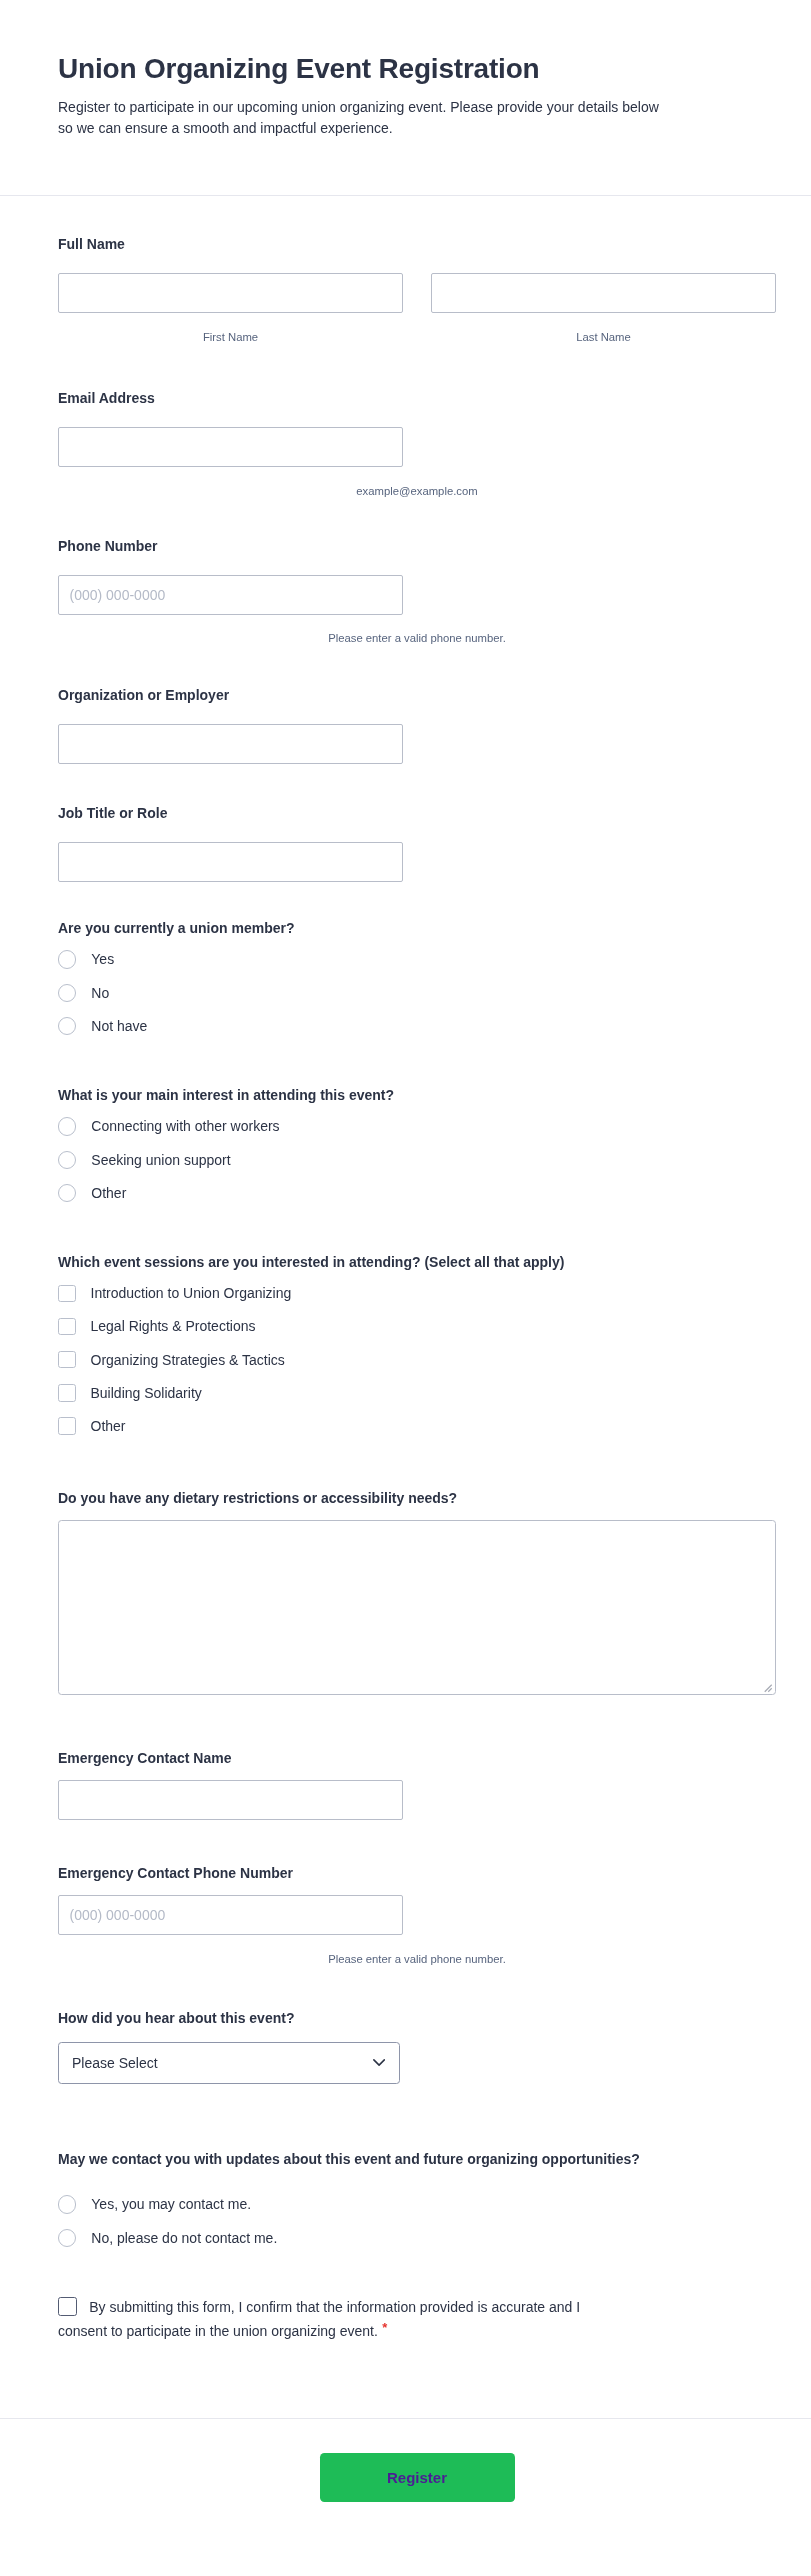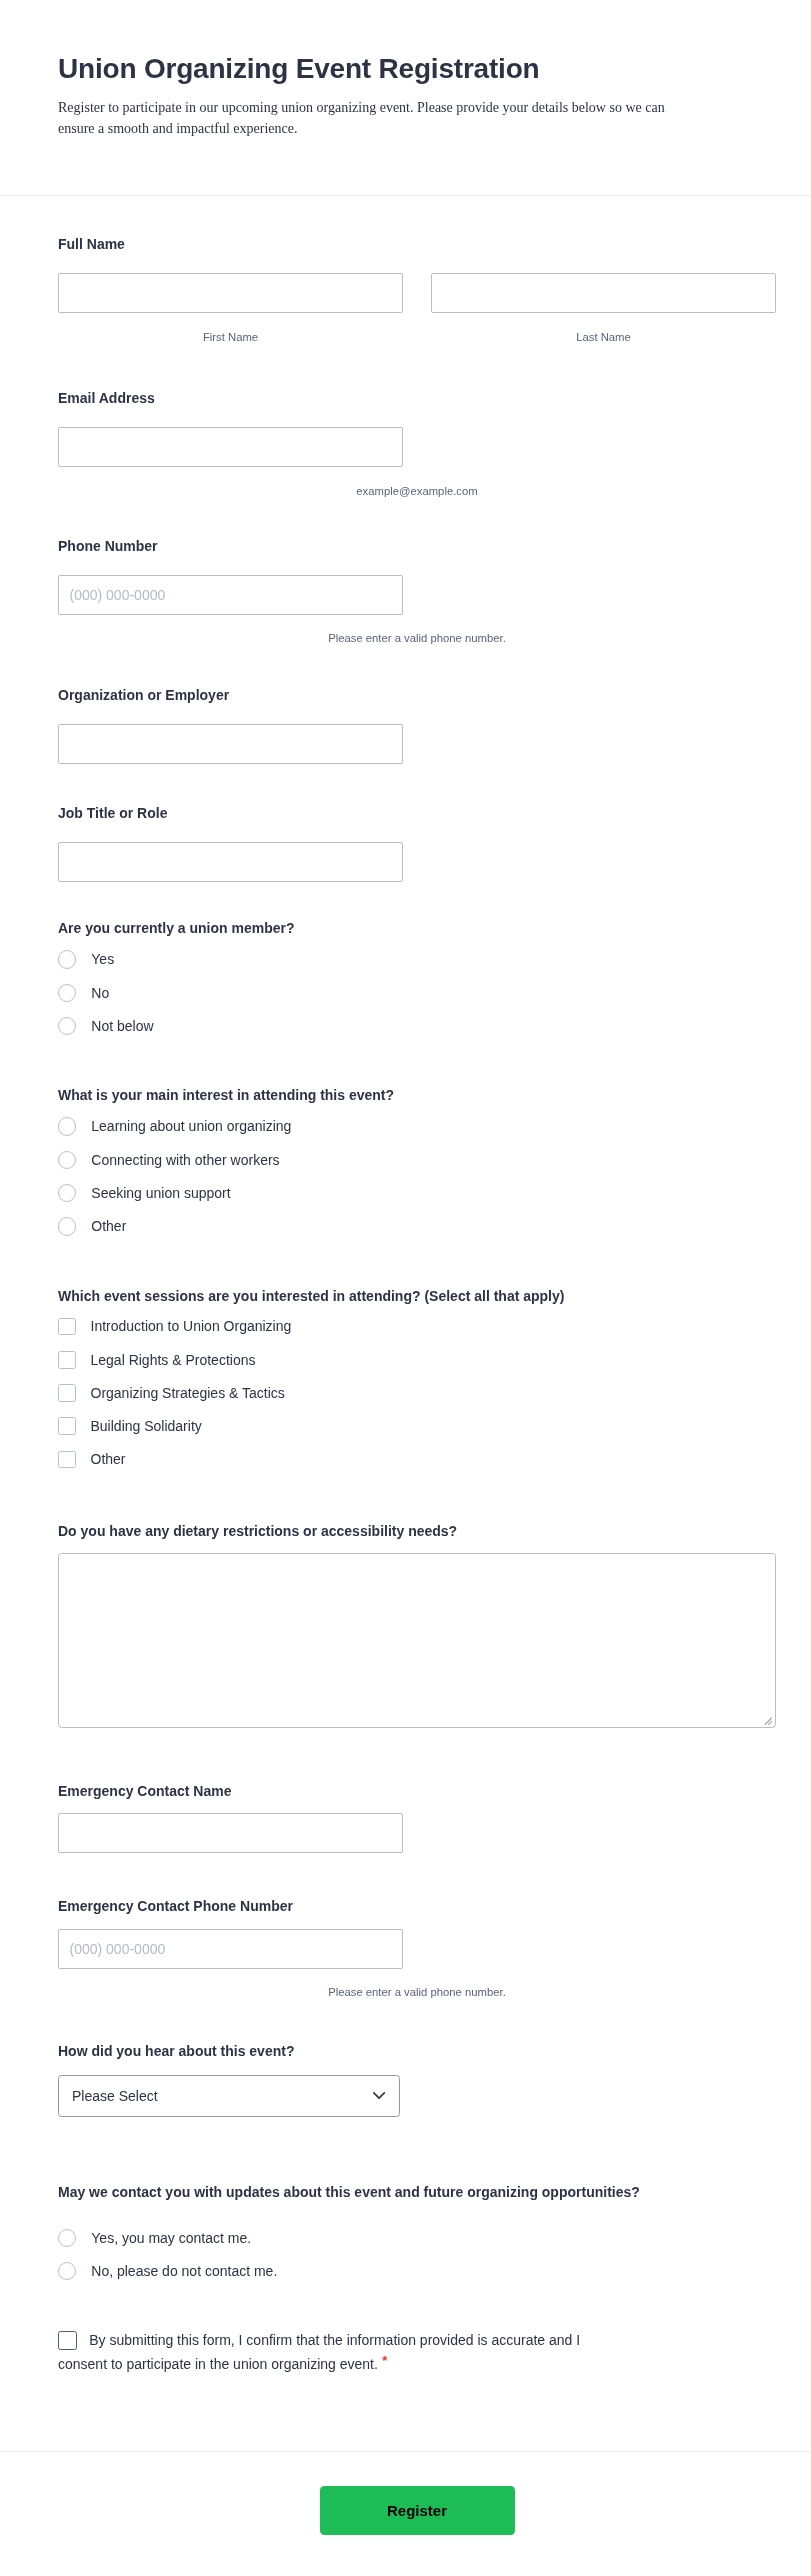--- a/index.html
+++ b/index.html
@@ -3,21 +3,21 @@
 <meta charset="utf-8">
 <style>
   * { margin:0; padding:0; box-sizing:border-box; }
   html,body { background:#ffffff; }
   body { font-family:"Liberation Sans","DejaVu Sans",sans-serif; color:#2c3345; }
   .page { width:812px; height:2576px; background:#fff; overflow:hidden; position:relative; }
 
   
   .header { padding:51px 36px 0 58px; }
   .page-title { font-size:28px; font-weight:700; color:#2c3345; line-height:1.25; letter-spacing:-0.2px; }
-  .page-subtitle { margin-top:10.5px; font-size:14px; line-height:21px; color:#2c3345; max-width:611px; font-weight:400;font-family:Liberation Serif, serif; }
+  .page-subtitle { margin-top:10.5px; font-size:14px; line-height:21px; color:#2c3345; max-width:611px; font-weight:400; }
   .divider { width:812px; height:0.9px; background:#e6e7ee; }
   .divider-top { margin-top:56px; }
   .divider-bottom { margin-top:75px; }
 
   
   .form-body { padding:40px 36px 0 58px; }
   .question { }
   .q-label { font-size:14px; font-weight:600; color:#2c3345; line-height:19px; max-width:650px; }
   .control-gap { margin-top:19px; }
 
@@ -55,21 +55,21 @@
 
   
   .consent { max-width:558px; font-size:14px; line-height:23.6px; color:#2c3345; }
   .consent-box { display:inline-block; width:19px; height:19px; border:1.7px solid #545c73; border-radius:2.6px; background:#fff;
                  vertical-align:-4.4px; margin-right:12.2px; }
   .asterisk { color:#e5342e; font-weight:700; font-size:13px; position:relative; top:-3.5px; margin-left:4.4px; }
 
   
   .footer { padding:34px 36px 0 58px; }
   .btn-wrap { width:718px; display:flex; justify-content:center; }
-  .register-btn { width:195px; height:49px; background:#1ebc57; color:#000000; border:none; border-radius:4.4px;
+  .register-btn { width:195px; height:49px; background:#1ebc57; color:#4c1d95; border:none; border-radius:4.4px;
                   font:600 15px "Liberation Sans","DejaVu Sans",sans-serif; cursor:pointer; }
 
   
   .q2  { margin-top:44px; }
   .q3  { margin-top:38px; }
   .q4  { margin-top:40px; }
   .q5  { margin-top:40px; }
   .q6  { margin-top:37px; }
   .q7  { margin-top:51px; }
   .q8  { margin-top:51px; }
@@ -139,32 +139,28 @@
         <div class="opt-row">
           <span class="radio-circle"></span>
           <span class="opt-text">Yes</span>
         </div>
         <div class="opt-row">
           <span class="radio-circle"></span>
           <span class="opt-text">No</span>
         </div>
         <div class="opt-row">
           <span class="radio-circle"></span>
-          <span class="opt-text">Not below</span>
+          <span class="opt-text">Not have</span>
         </div>
       </div>
     </div>
 
     <div class="question q7">
       <div class="q-label">What is your main interest in attending this event?</div>
       <div class="opt-group">
-        <div class="opt-row">
-          <span class="radio-circle"></span>
-          <span class="opt-text">Learning about union organizing</span>
-        </div>
         <div class="opt-row">
           <span class="radio-circle"></span>
           <span class="opt-text">Connecting with other workers</span>
         </div>
         <div class="opt-row">
           <span class="radio-circle"></span>
           <span class="opt-text">Seeking union support</span>
         </div>
         <div class="opt-row">
           <span class="radio-circle"></span>

